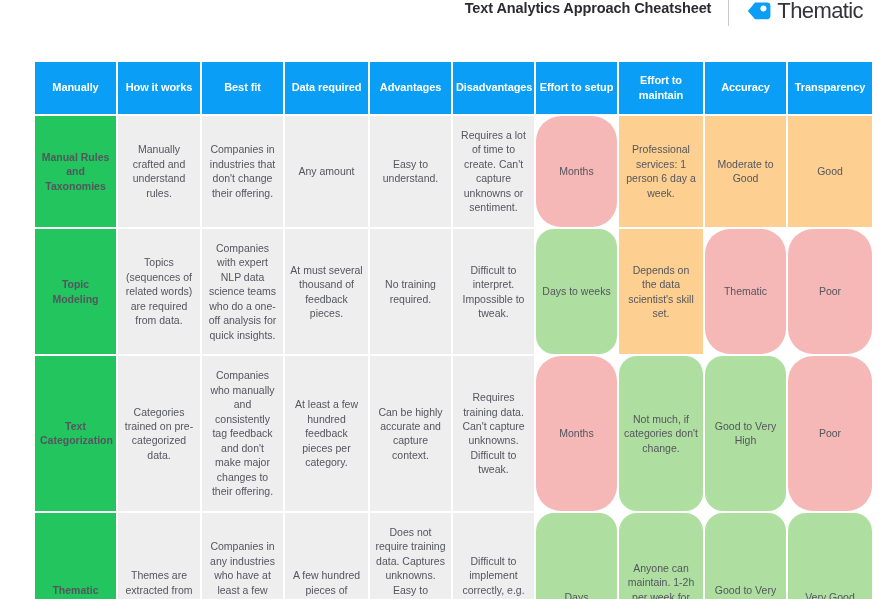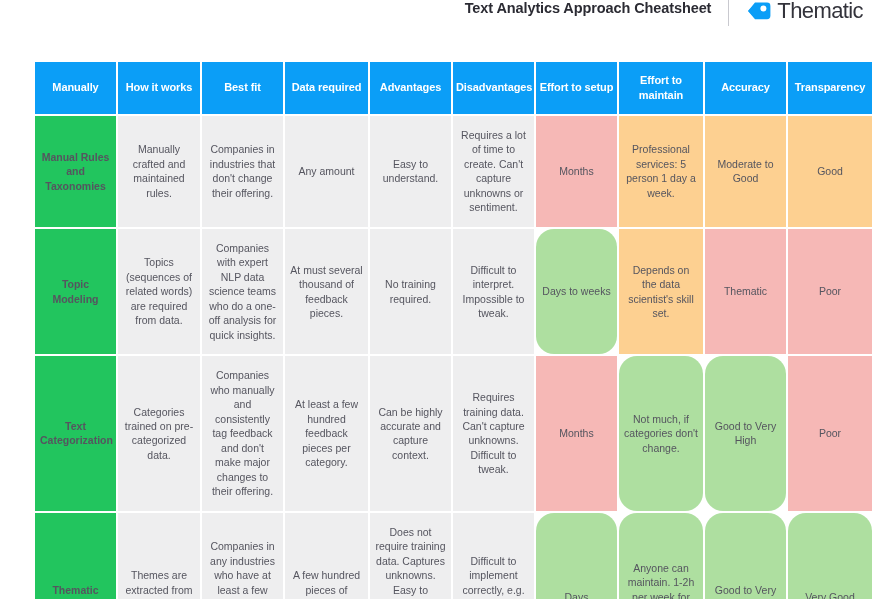--- a/index.html
+++ b/index.html
@@ -88,21 +88,21 @@
     padding: 4px 3px;
     letter-spacing: -0.1px;
   }
   .approach-cell {
     background: #22c55e;
     font-weight: bold;
     color: #45454f;
     font-size: 10.5px;
   }
   .cell-plain   { background: #eeeeef; }
-  .cell-red     { background: #f6b8b6; }
+  .cell-red     { background: #f6b8b6; border-radius: 25px; }
   .cell-green   { background: #aedfa0; border-radius: 18px; }
   .cell-orange  { background: #fdd091; }
 
   
   .col-approach   { width: 81px; }
   .col-how        { width: 82px; }
   .col-bestfit    { width: 81px; }
   .col-data       { width: 83px; }
   .col-adv        { width: 81px; }
   .col-dis        { width: 81px; }
@@ -151,27 +151,27 @@
       <th>Effort to setup</th>
       <th>Effort to maintain</th>
       <th>Accuracy</th>
       <th>Transparency</th>
     </tr>
   </thead>
   <tbody>
 
     <tr style="height:96px">
       <td class="approach-cell">Manual Rules and Taxonomies</td>
-      <td class="cell-plain">Manually crafted and maintained rules.</td>
+      <td class="cell-plain">Manually crafted and understand rules.</td>
       <td class="cell-plain">Companies in industries that don't change their offering.</td>
       <td class="cell-plain">Any amount</td>
       <td class="cell-plain">Easy to understand.</td>
       <td class="cell-plain">Requires a lot of time to create. Can't capture unknowns or sentiment.</td>
       <td class="cell-red">Months</td>
-      <td class="cell-orange">Professional services: 5 person 1 day a week.</td>
+      <td class="cell-orange">Professional services: 1 person 6 day a week.</td>
       <td class="cell-orange">Moderate to Good</td>
       <td class="cell-orange">Good</td>
     </tr>
 
     <tr style="height:102px">
       <td class="approach-cell">Topic Modeling</td>
       <td class="cell-plain">Topics (sequences of related words) are required from data.</td>
       <td class="cell-plain">Companies with expert NLP data science teams who do a one-off analysis for quick insights.</td>
       <td class="cell-plain">At must several thousand of feedback pieces.</td>
       <td class="cell-plain">No training required.</td>

